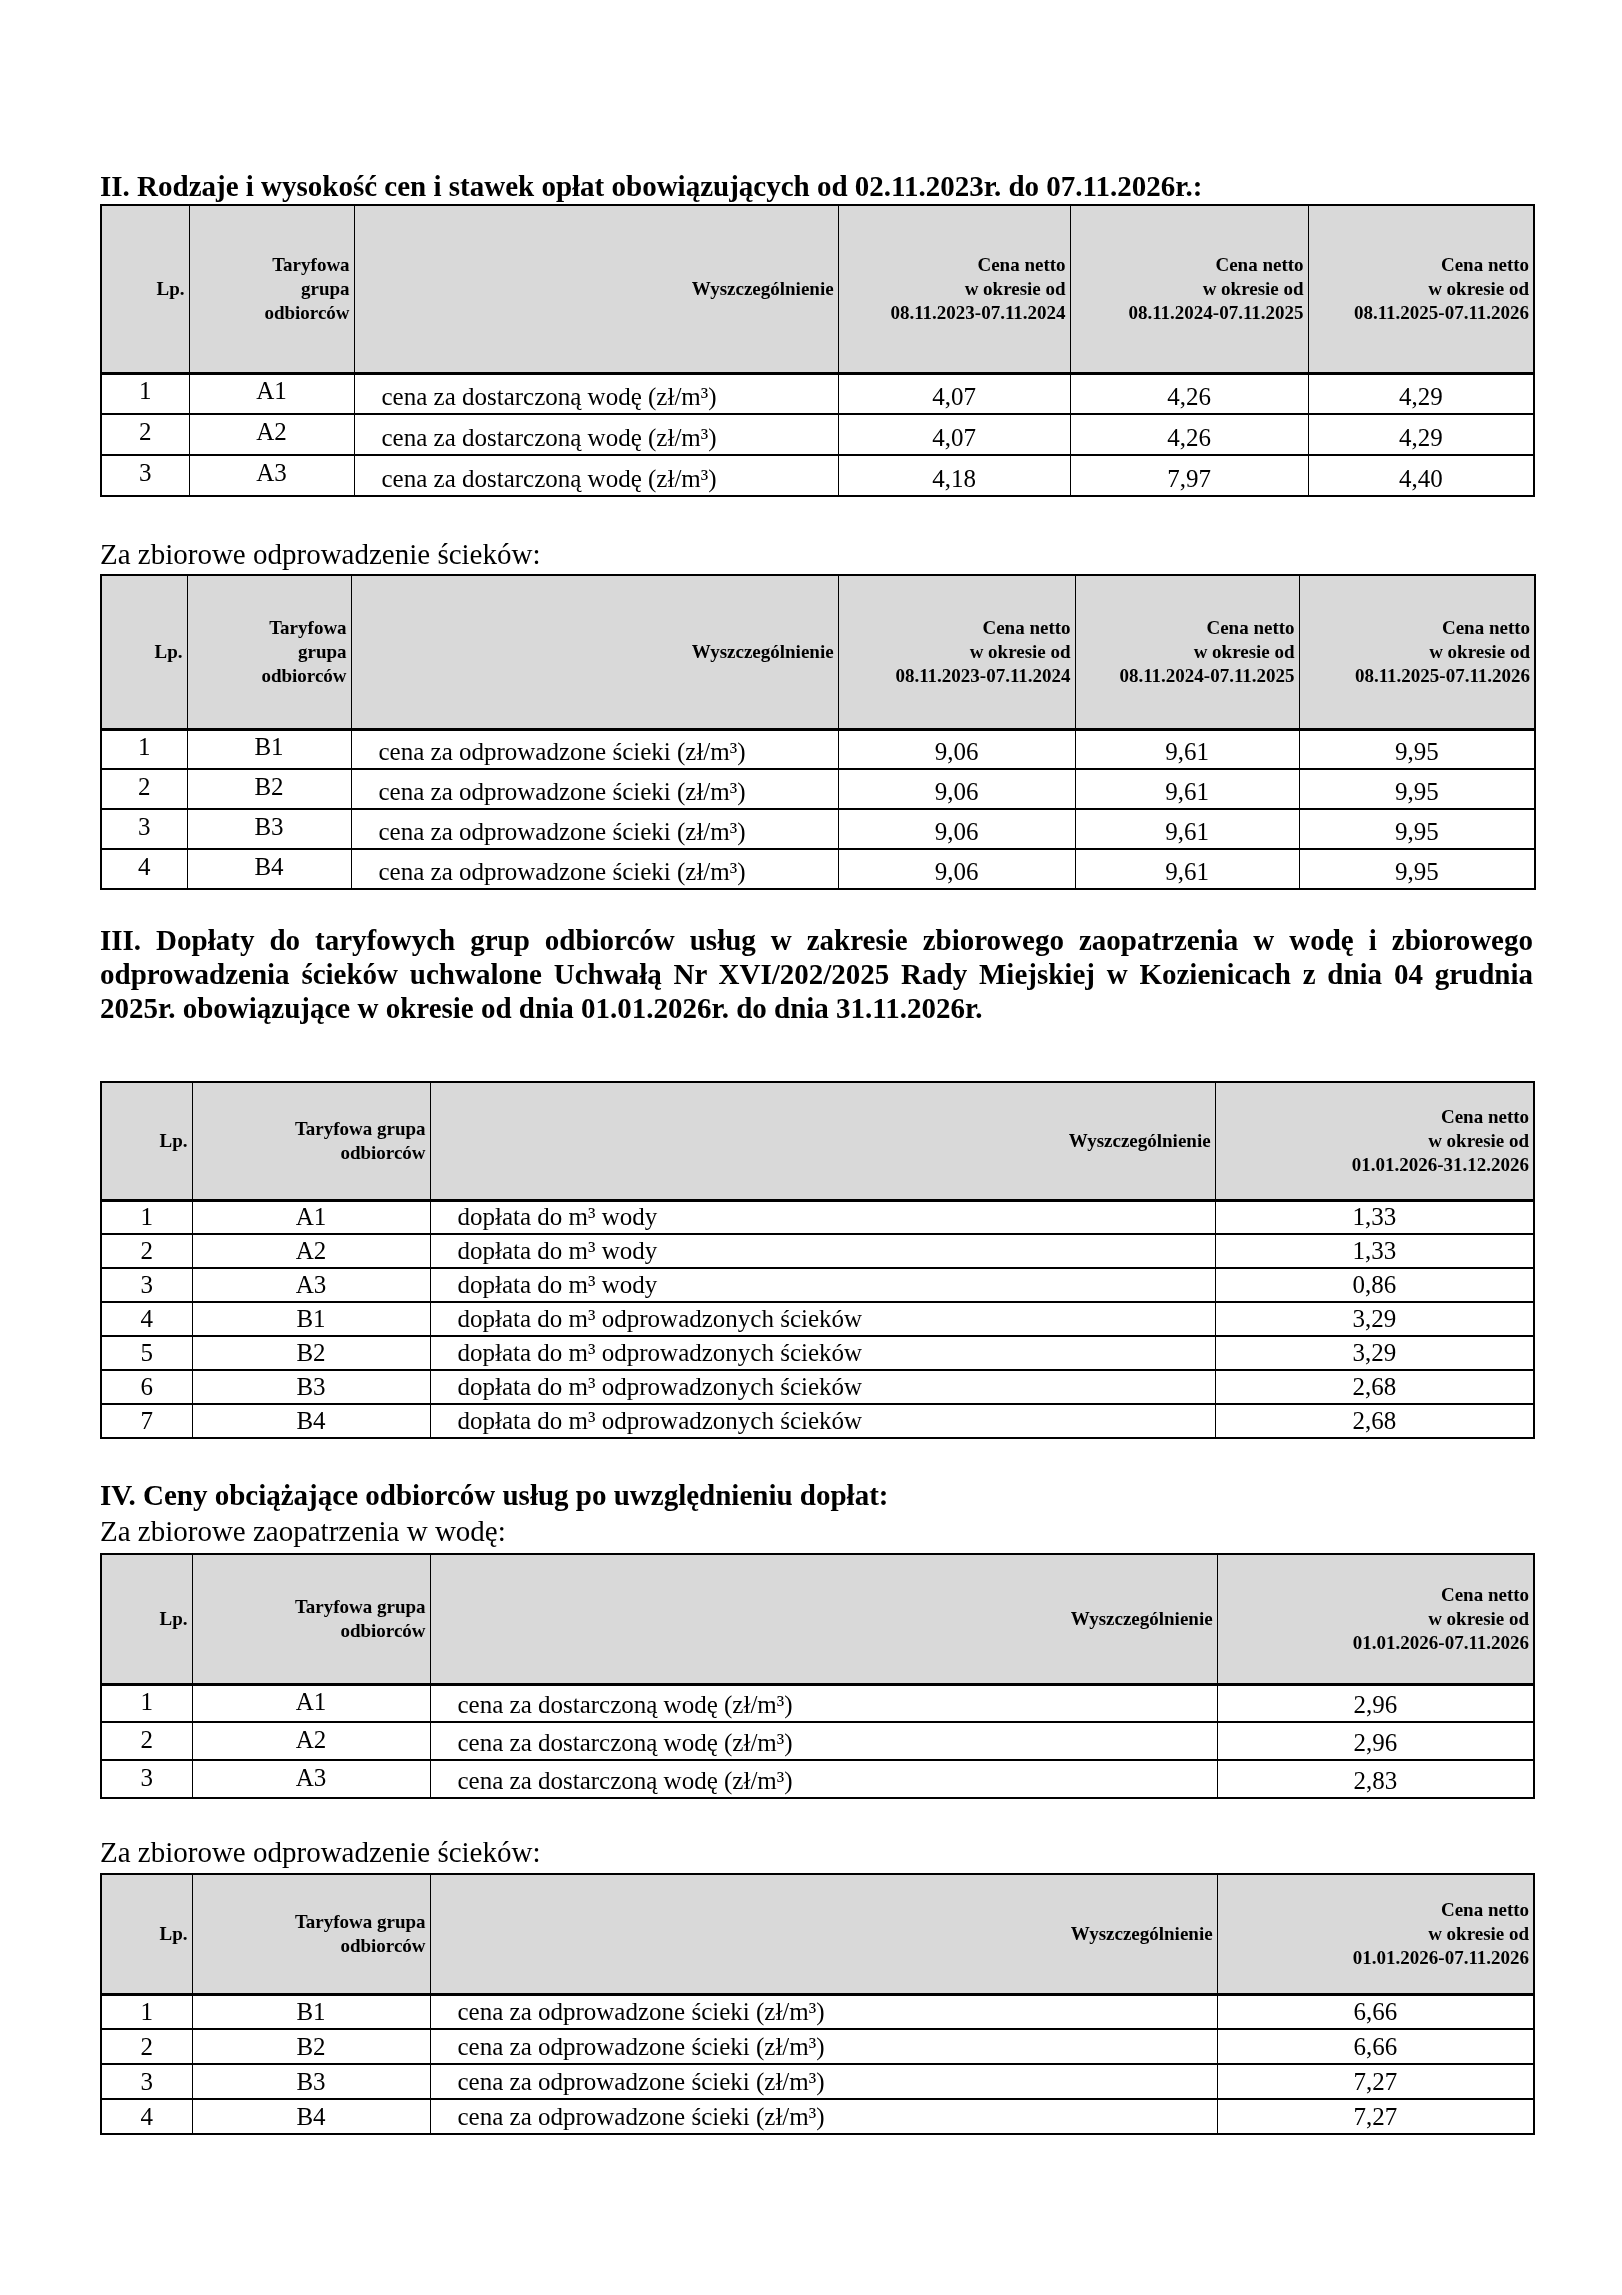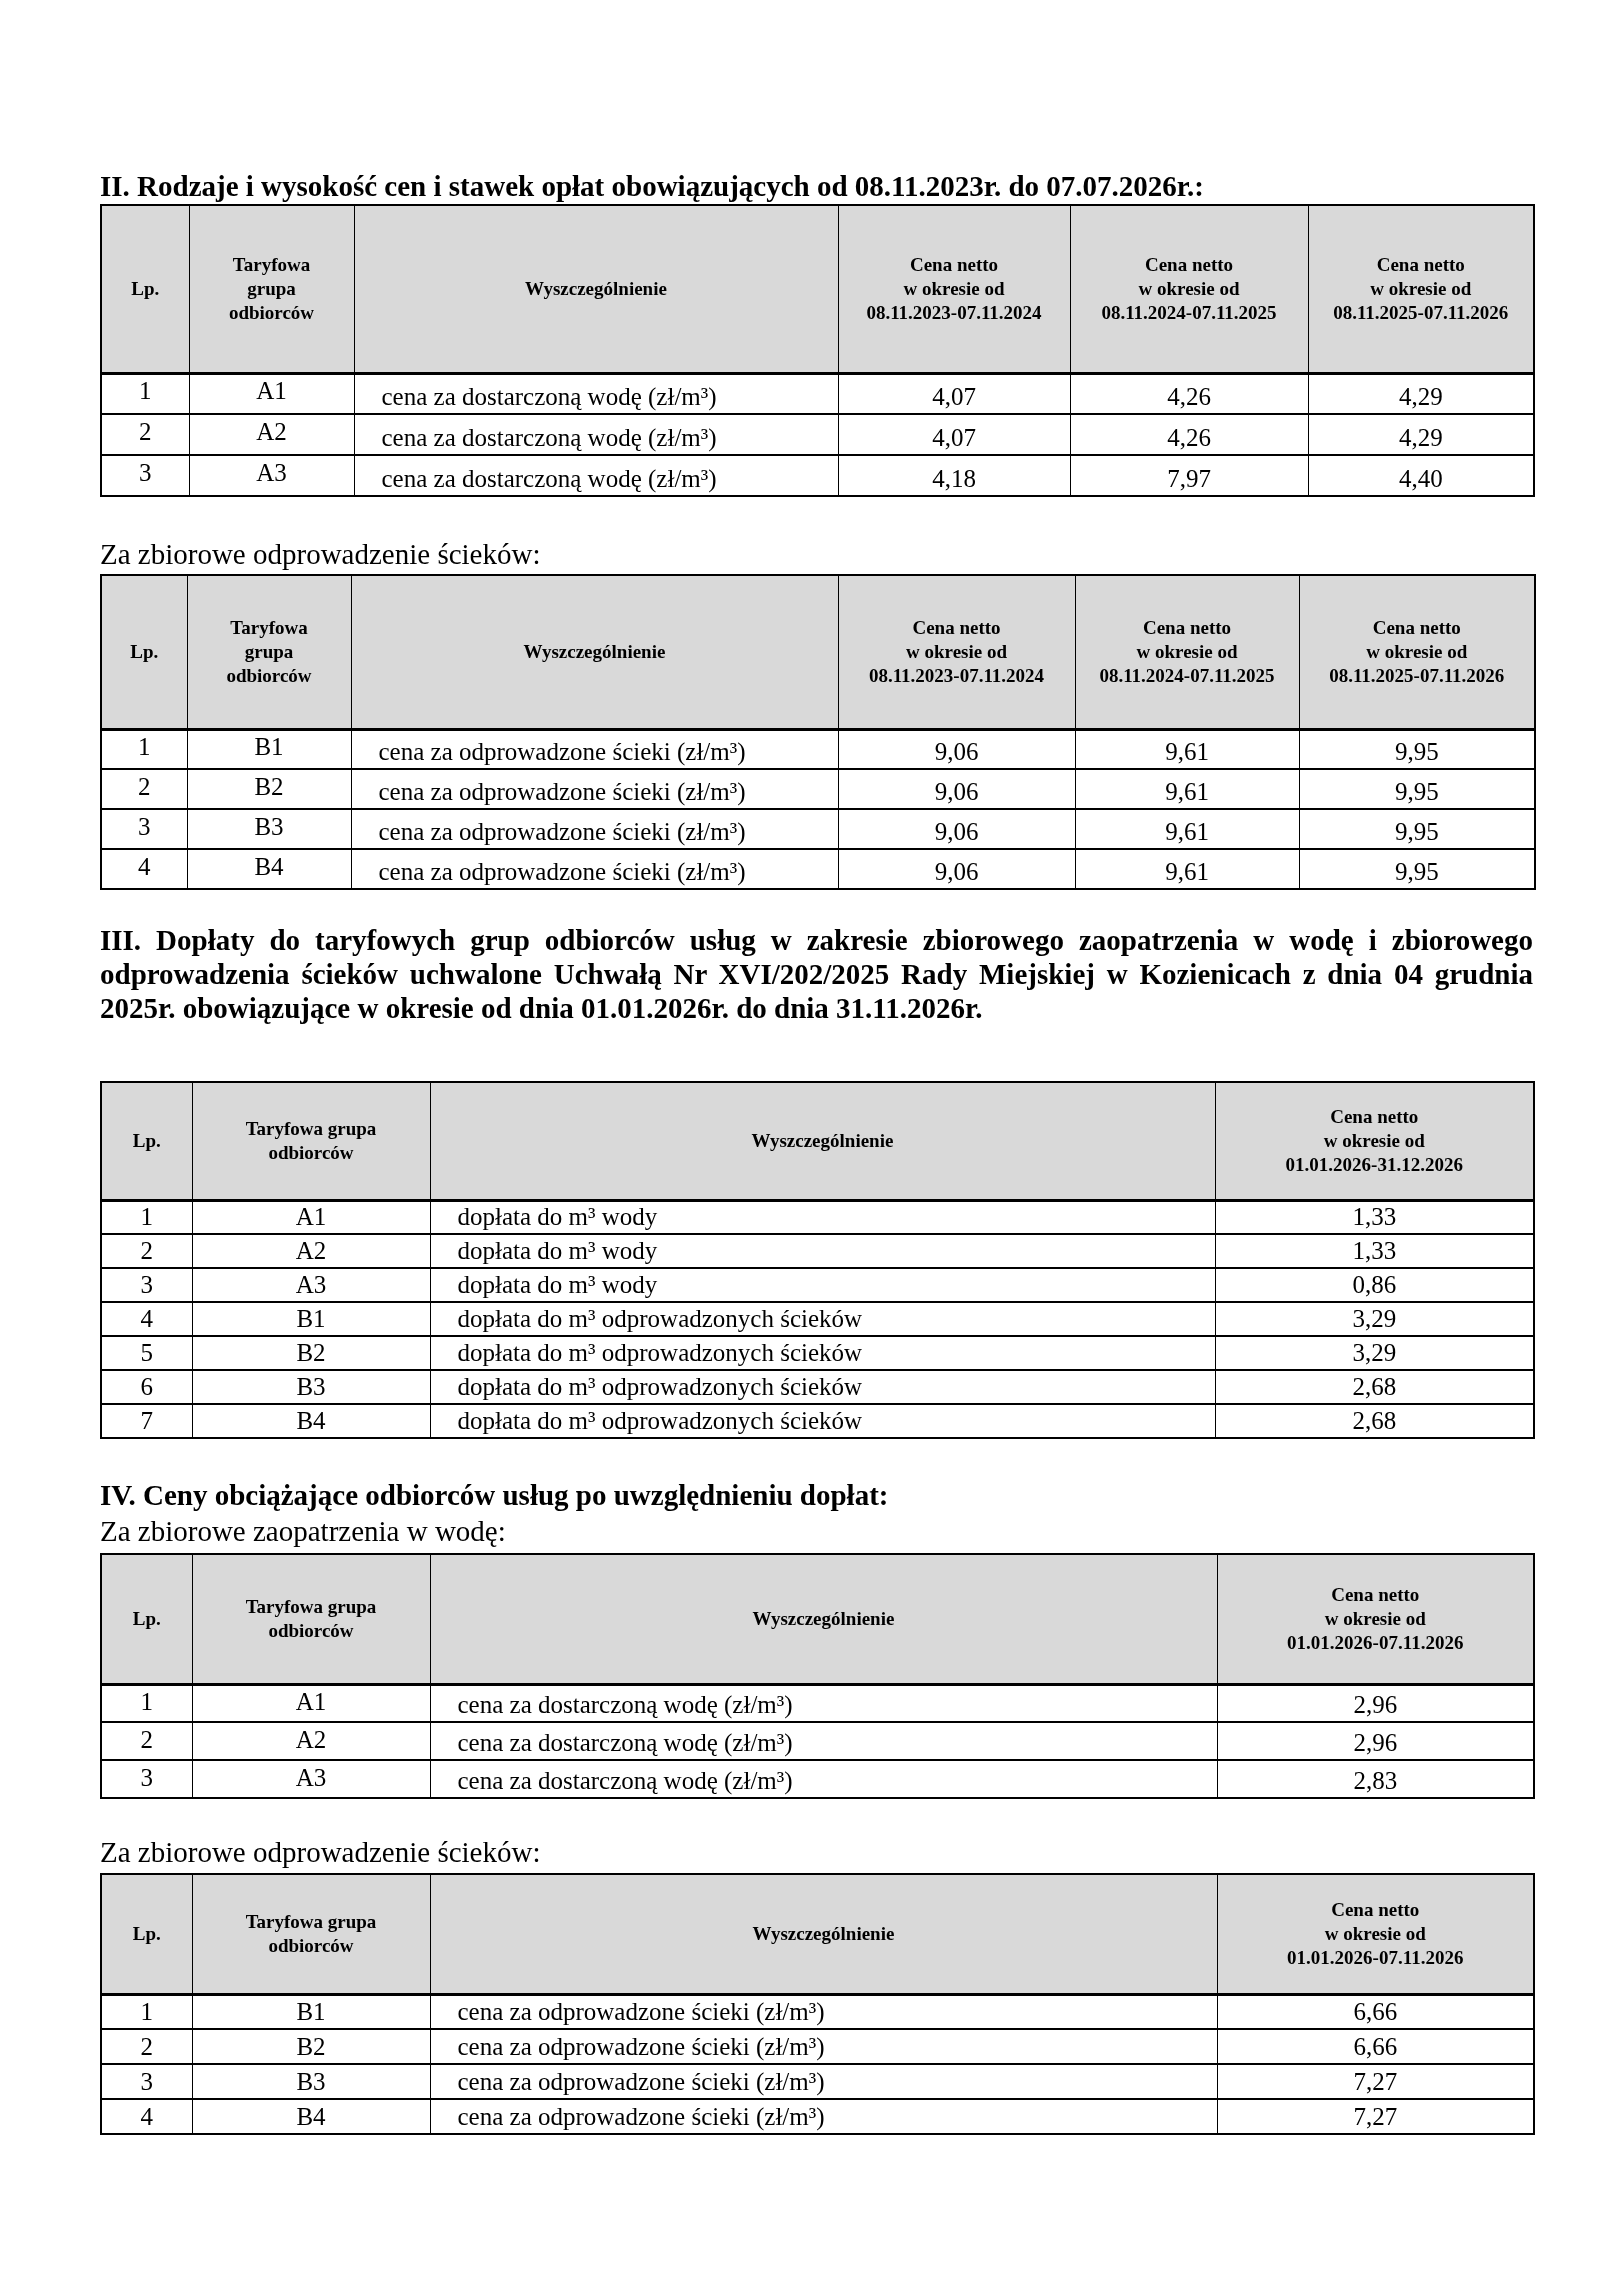--- a/index.html
+++ b/index.html
@@ -4,34 +4,34 @@
 <style>
   html, body { margin: 0; padding: 0; background: #ffffff; }
   body { width: 1623px; height: 2295px; position: relative; overflow: hidden;
          font-family: "Liberation Serif", "DejaVu Serif", serif; color: #000; }
   .abs { position: absolute; }
   .h-title { font-weight: bold; font-size: 29px; line-height: 34px; }
   .sub { font-size: 29px; line-height: 33px; }
   .para3 { font-weight: bold; font-size: 29px; line-height: 34px; text-align: justify; text-align-last: left; }
   table { border-collapse: collapse; table-layout: fixed; position: absolute; }
   th, td { border: 1.3px solid #000; padding: 0 3.9px; box-sizing: border-box; }
-  th { background: #d9d9d9; font-weight: bold; font-size: 19px; line-height: 24px; text-align: center; vertical-align: middle; margin-top: 31px; }
+  th { background: #d9d9d9; font-weight: bold; font-size: 19px; line-height: 24px; text-align: right; vertical-align: middle; margin-top: 31px; }
   td { font-size: 25px; line-height: 26px; vertical-align: bottom; padding-bottom: 2.6px; }
   thead tr { border-bottom: 3.3px solid #000; }
   tbody tr { border-bottom: 2.6px solid #000; }
   table { border: 2.6px solid #000; }
   td.c { text-align: center; }
   td.l { text-align: left; padding-left: 27px; }
   td.lp { text-align: center; vertical-align: top; padding-top: 3.9px; }
   td.grp { text-align: center; vertical-align: top; padding-top: 3.9px; }
 </style>
 </head>
 <body>
 
-<div class="abs h-title" style="left:100px; top:169px; width:1440px;">II.   Rodzaje i wysokość cen i stawek opłat obowiązujących od 08.11.2023r. do 07.07.2026r.:</div>
+<div class="abs h-title" style="left:100px; top:169px; width:1440px;">II.   Rodzaje i wysokość cen i stawek opłat obowiązujących od 02.11.2023r. do 07.11.2026r.:</div>
 <div class="abs sub" style="left:100px; top:169px; margin-top:33px;">Zbiorowe zaopatrzenie w wodę:</div>
 
 <table style="left:100px; top:204px; width:1433px;">
   <colgroup>
       <col style="width:88px">
       <col style="width:165px">
       <col style="width:484px">
       <col style="width:232px">
       <col style="width:238px">
       <col style="width:226px">

